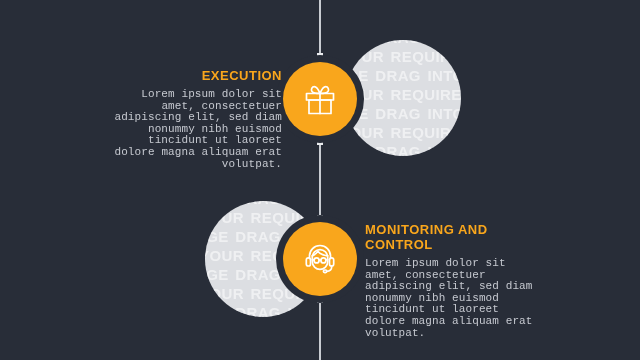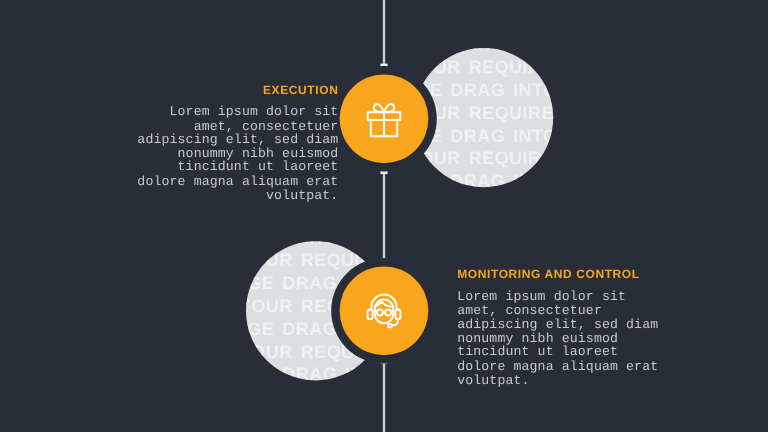--- a/index.html
+++ b/index.html
@@ -64,21 +64,21 @@
     align-items:center;
     justify-content:center;
     box-shadow:0 0 0 7px #282d38;
   }
   .icon-circle svg { display:block; }
 
   
   .txt { position:absolute; }
   .txt h3 {
     color:#f9a61c;
-    font-size:10px;
+    font-size:13px;
     font-weight:bold;
     letter-spacing:.5px;
     line-height:15px;
     margin-bottom:6px;
   }
   .txt p {
     color:#c6c9d0;
     font-family:"Liberation Mono", monospace;
     font-size:11px;
     line-height:11.6px;
@@ -140,19 +140,19 @@
           <circle cx="16.6" cy="21.4" r="2.5"></circle>
           <circle cx="23.4" cy="21.4" r="2.5"></circle>
           <line x1="19.1" y1="21.1" x2="20.9" y2="21.1"></line>
           <line x1="12.3" y1="20.6" x2="14.1" y2="20.9"></line>
           <line x1="27.7" y1="20.6" x2="25.9" y2="20.9"></line>
           <path d="M31.6 27 v1.6 c0 2.3 -2.4 3.6 -5 3.8"></path>
           <rect x="23.4" y="31" width="3.4" height="2.6" rx="1.3"></rect>
         </svg>
     </div>
 
-    <div class="txt left-align" style="left:365px; top:222px; width:176px;margin-left:16px;">
+    <div class="txt left-align" style="left:365px; top:222px; width:176px;">
       <h3>MONITORING AND CONTROL</h3>
       <p>Lorem ipsum dolor sit amet, consectetuer adipiscing elit, sed diam nonummy nibh euismod tincidunt ut laoreet dolore magna aliquam erat volutpat.</p>
     </div>
   </div>
 
 </div>
 
 </body></html>

